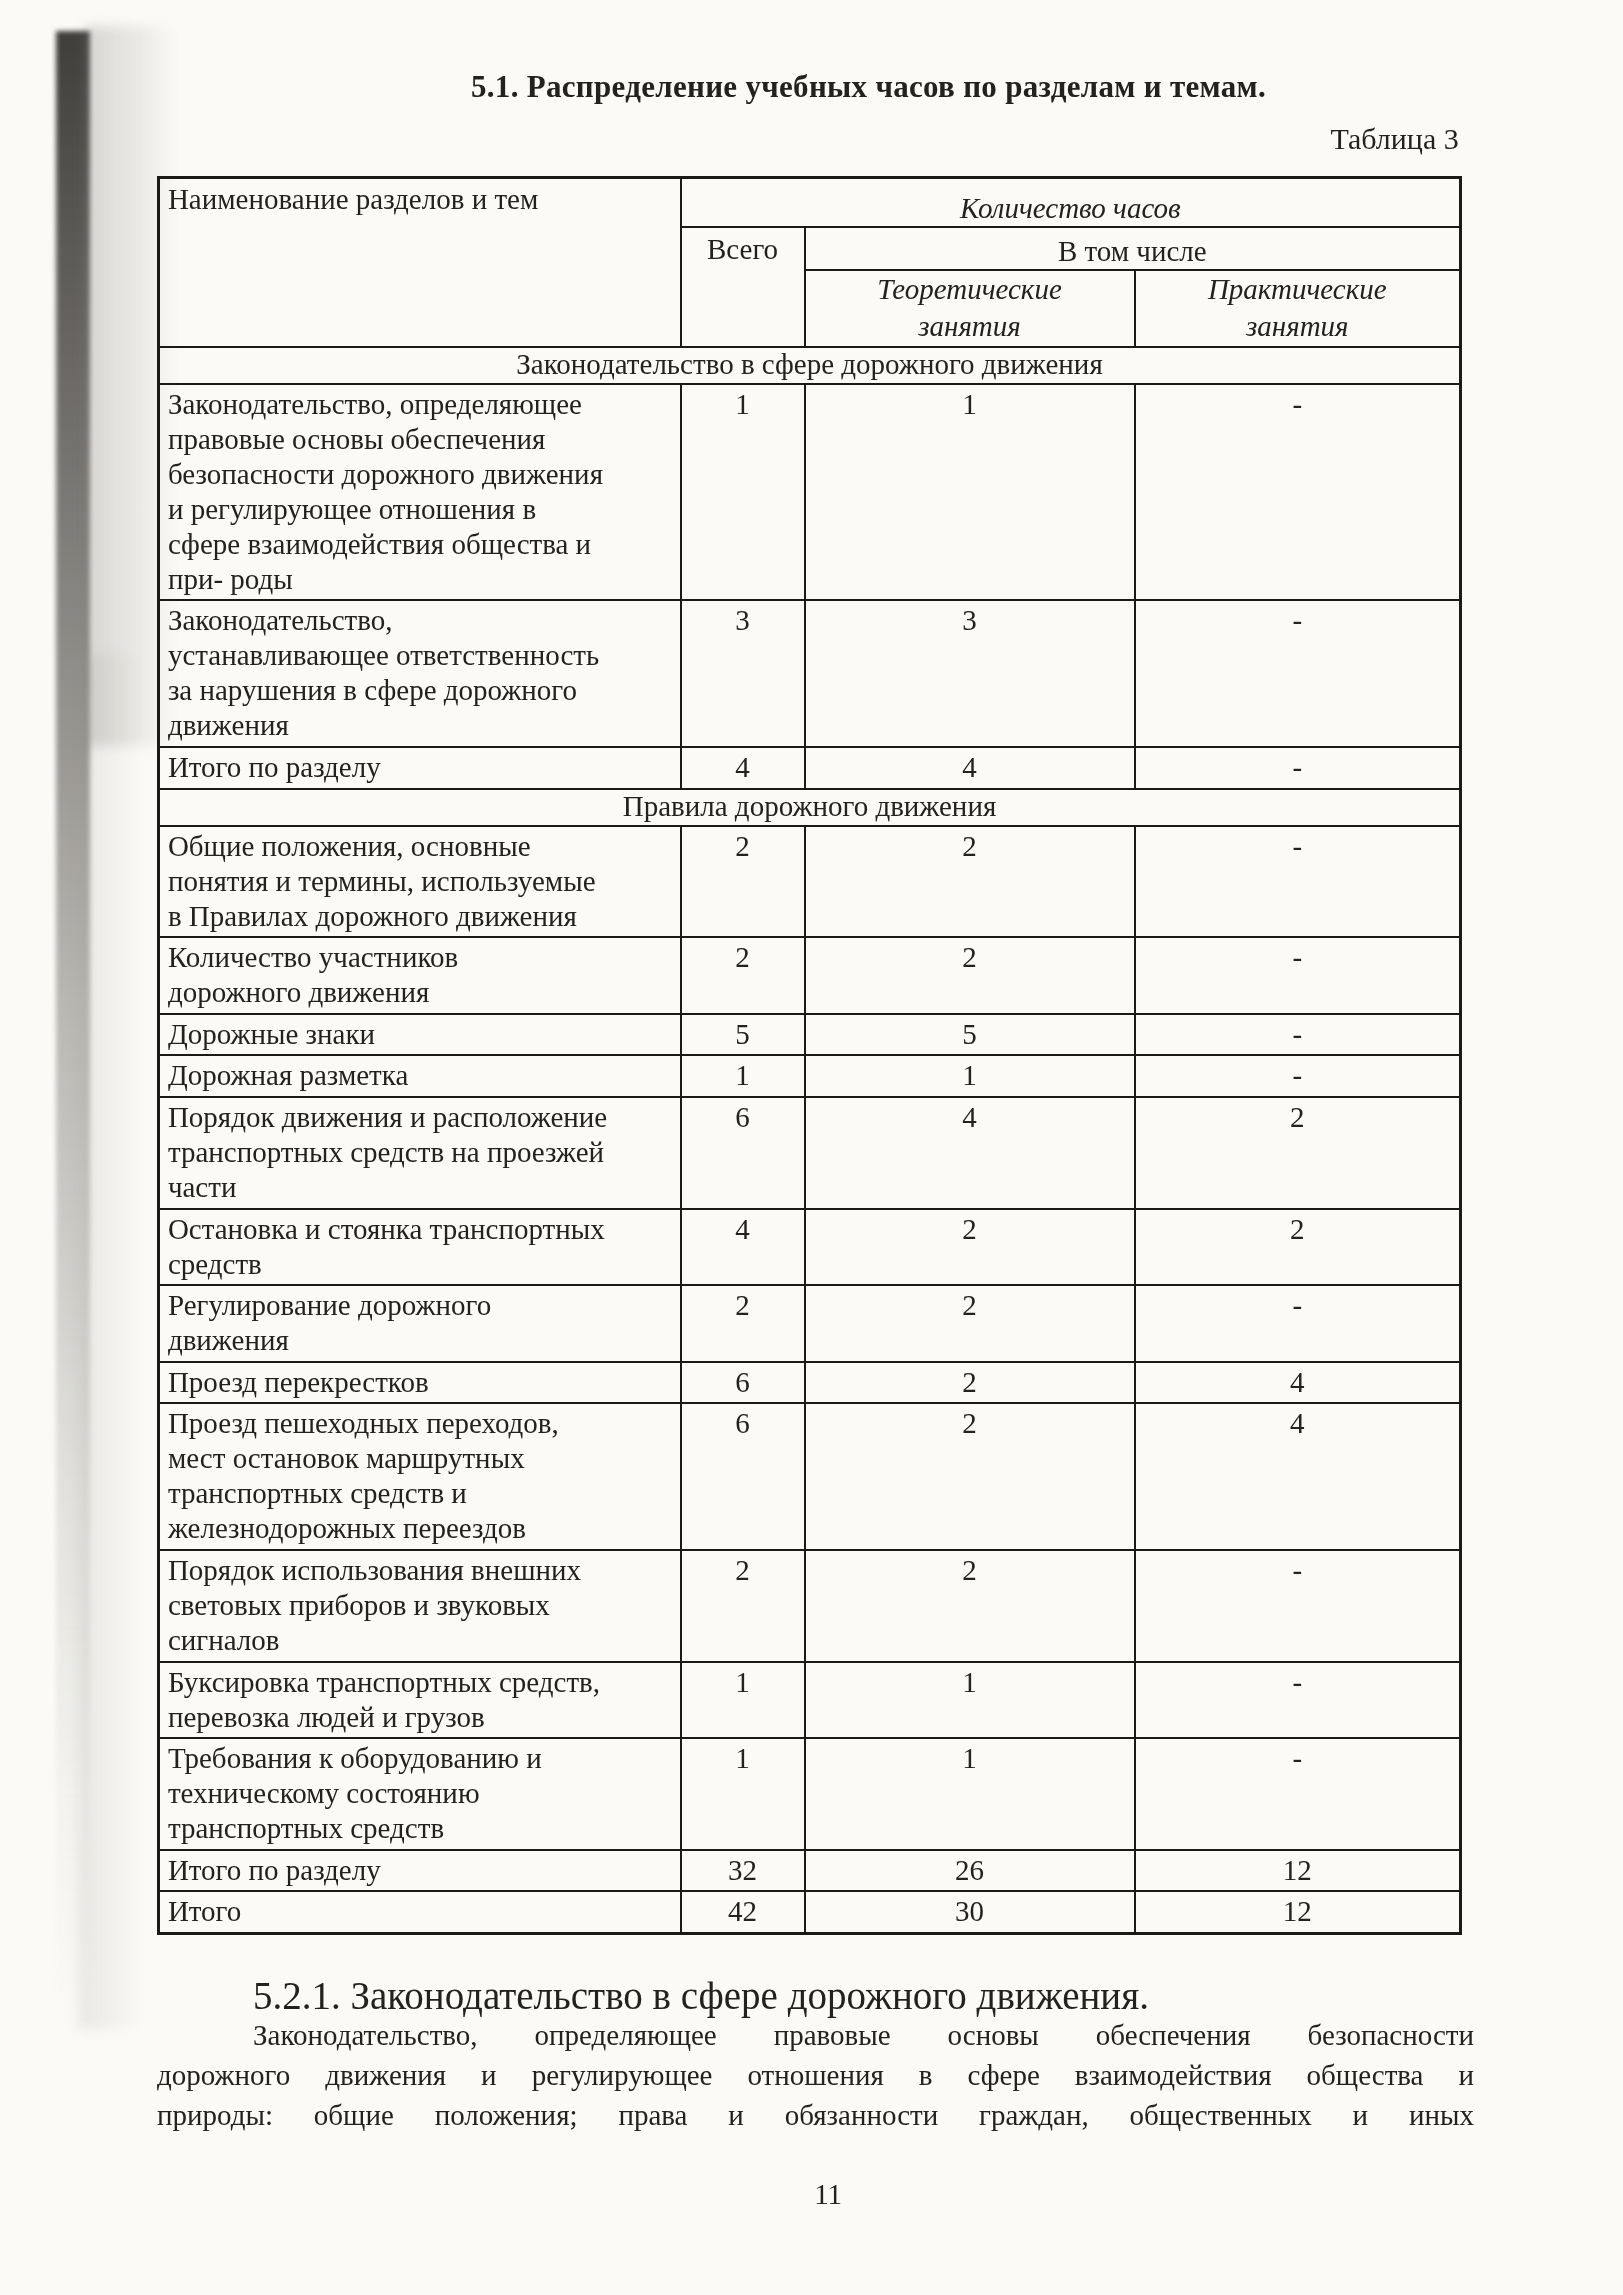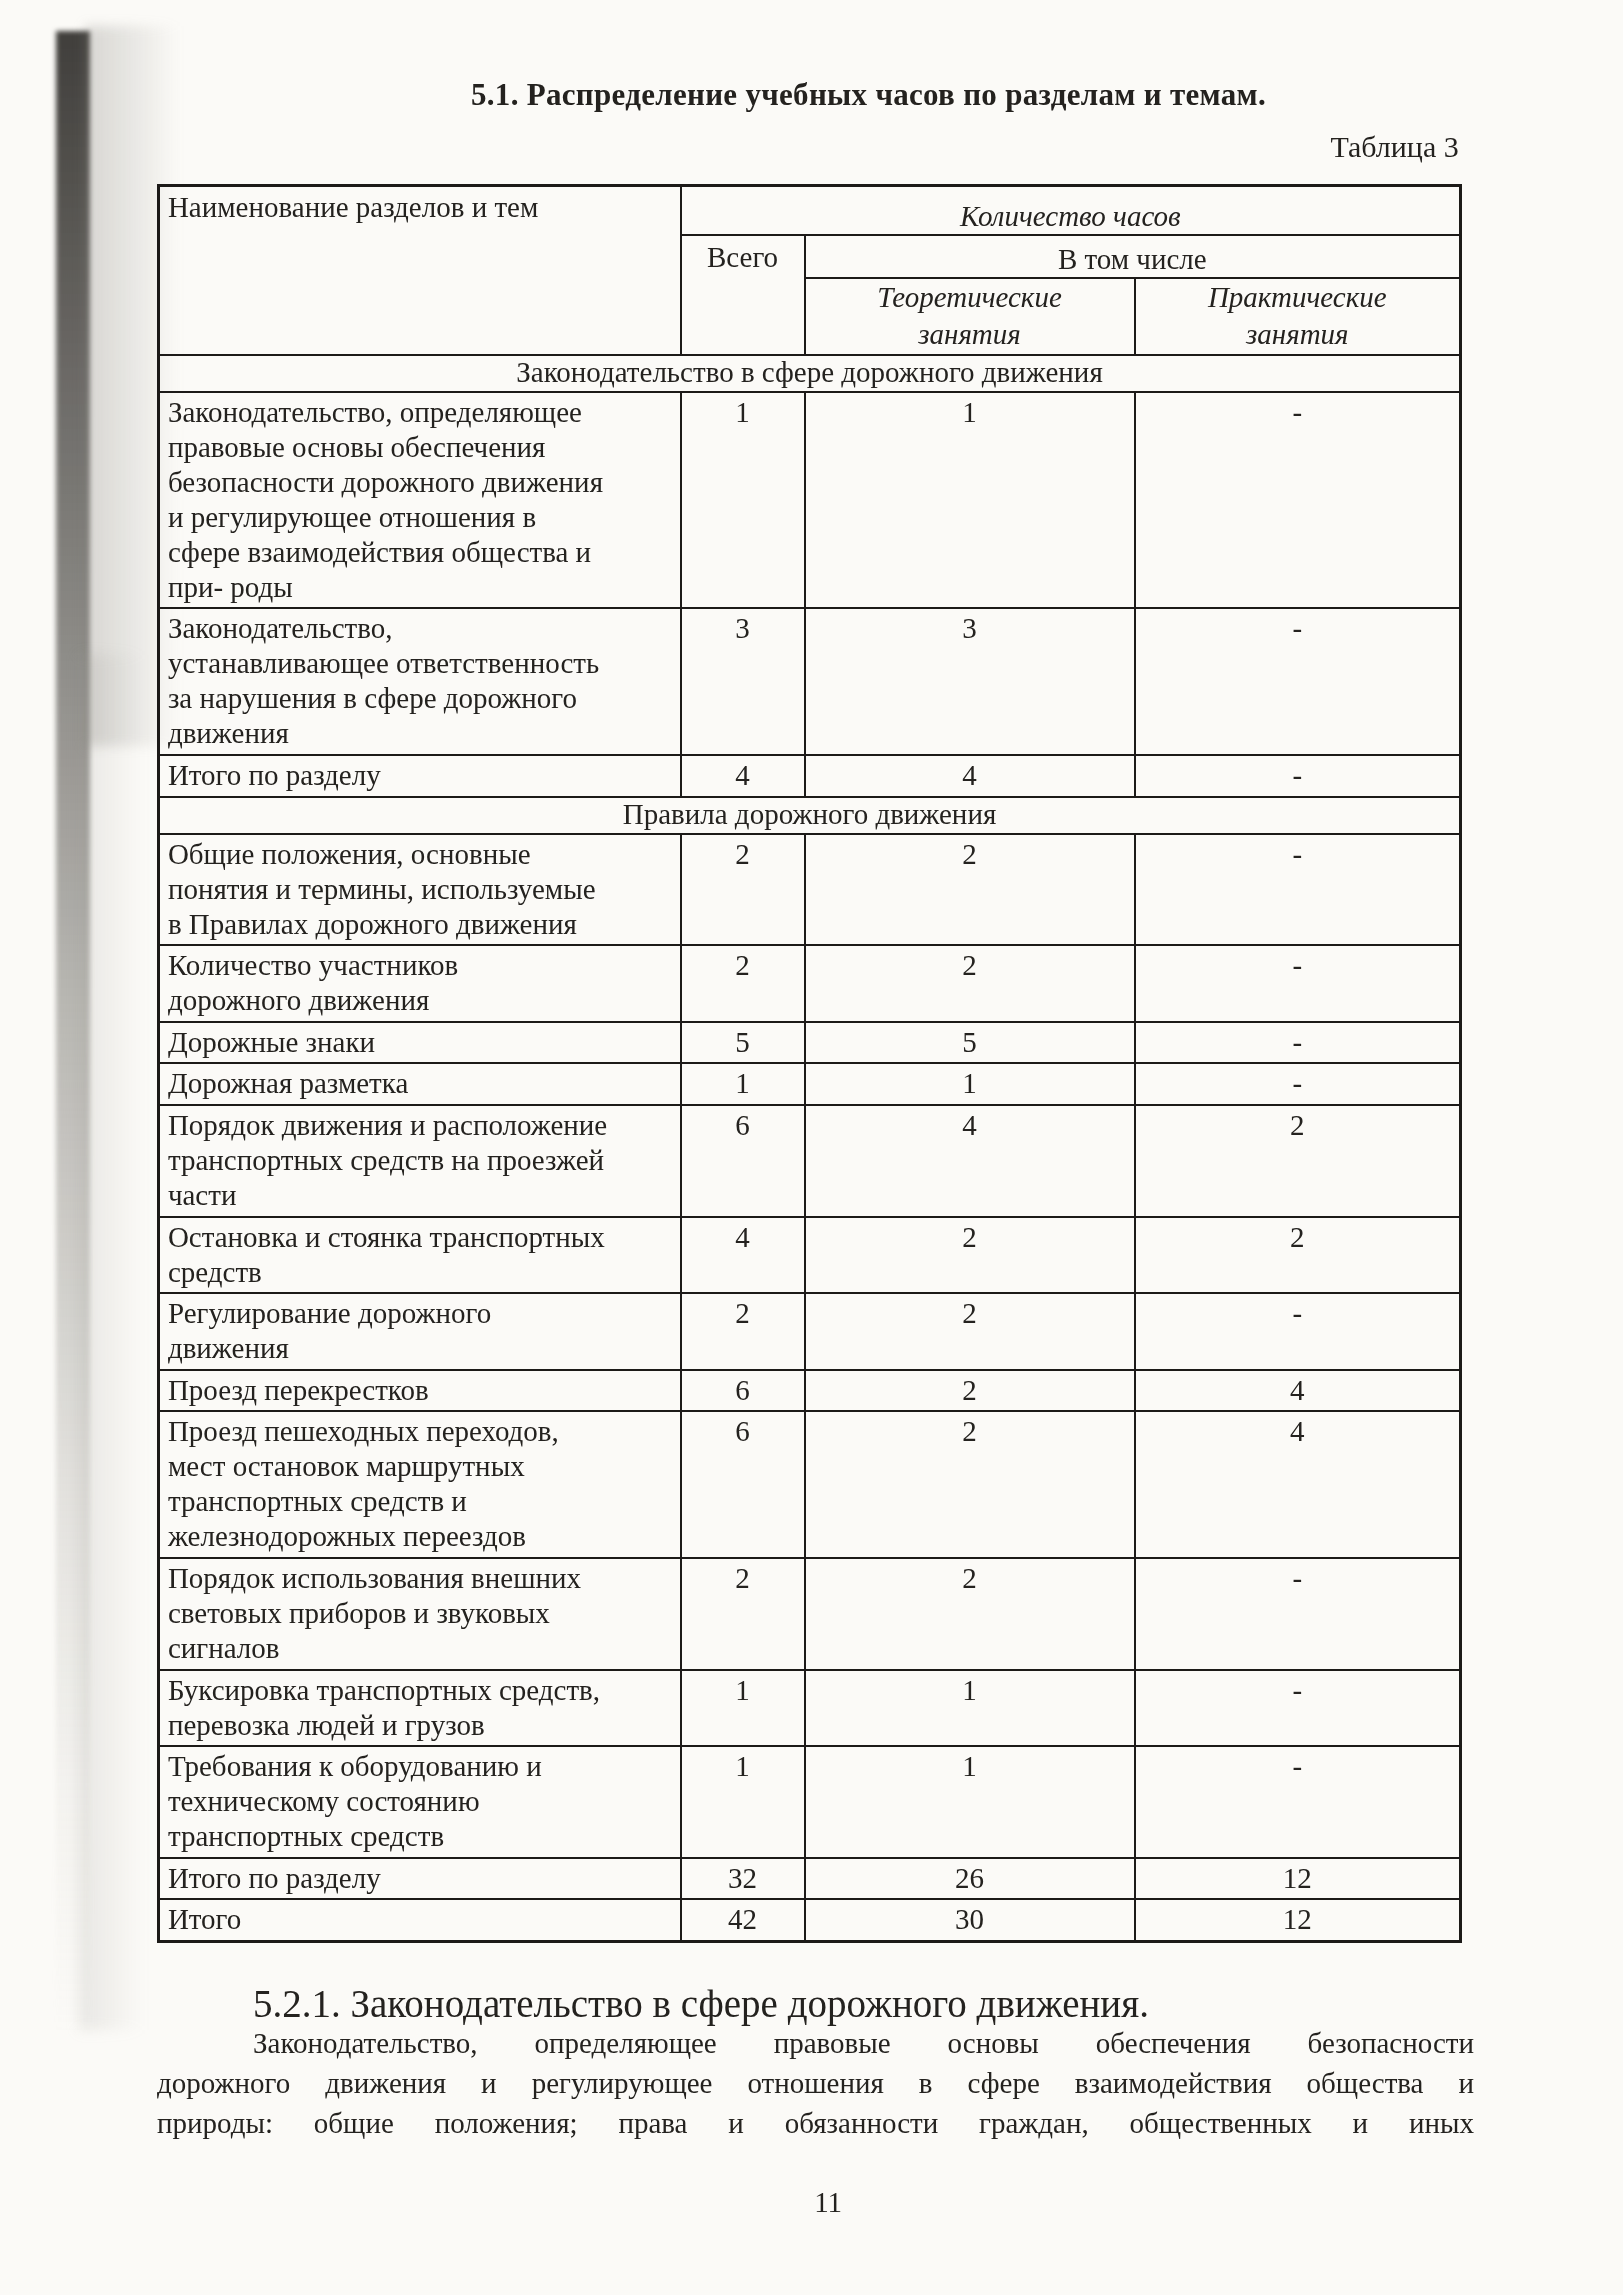--- a/index.html
+++ b/index.html
@@ -47,21 +47,21 @@
     top: 655px;
     width: 72px;
     height: 1375px;
     background: linear-gradient(90deg, rgba(150,148,142,0.18), rgba(150,148,142,0.0) 90%);
     filter: blur(6.5px);
   }
   
   .content {
     position: absolute;
     left: 157px;
-    top: 8px;
+    top: 0;
     width: 1303px;
   }
   .doc-title {
     margin-top: 69px;
     text-align: center;
     transform: translateX(60px);
     font-size: 31px;
     font-weight: bold;
     letter-spacing: 0.3px;
     white-space: nowrap;

